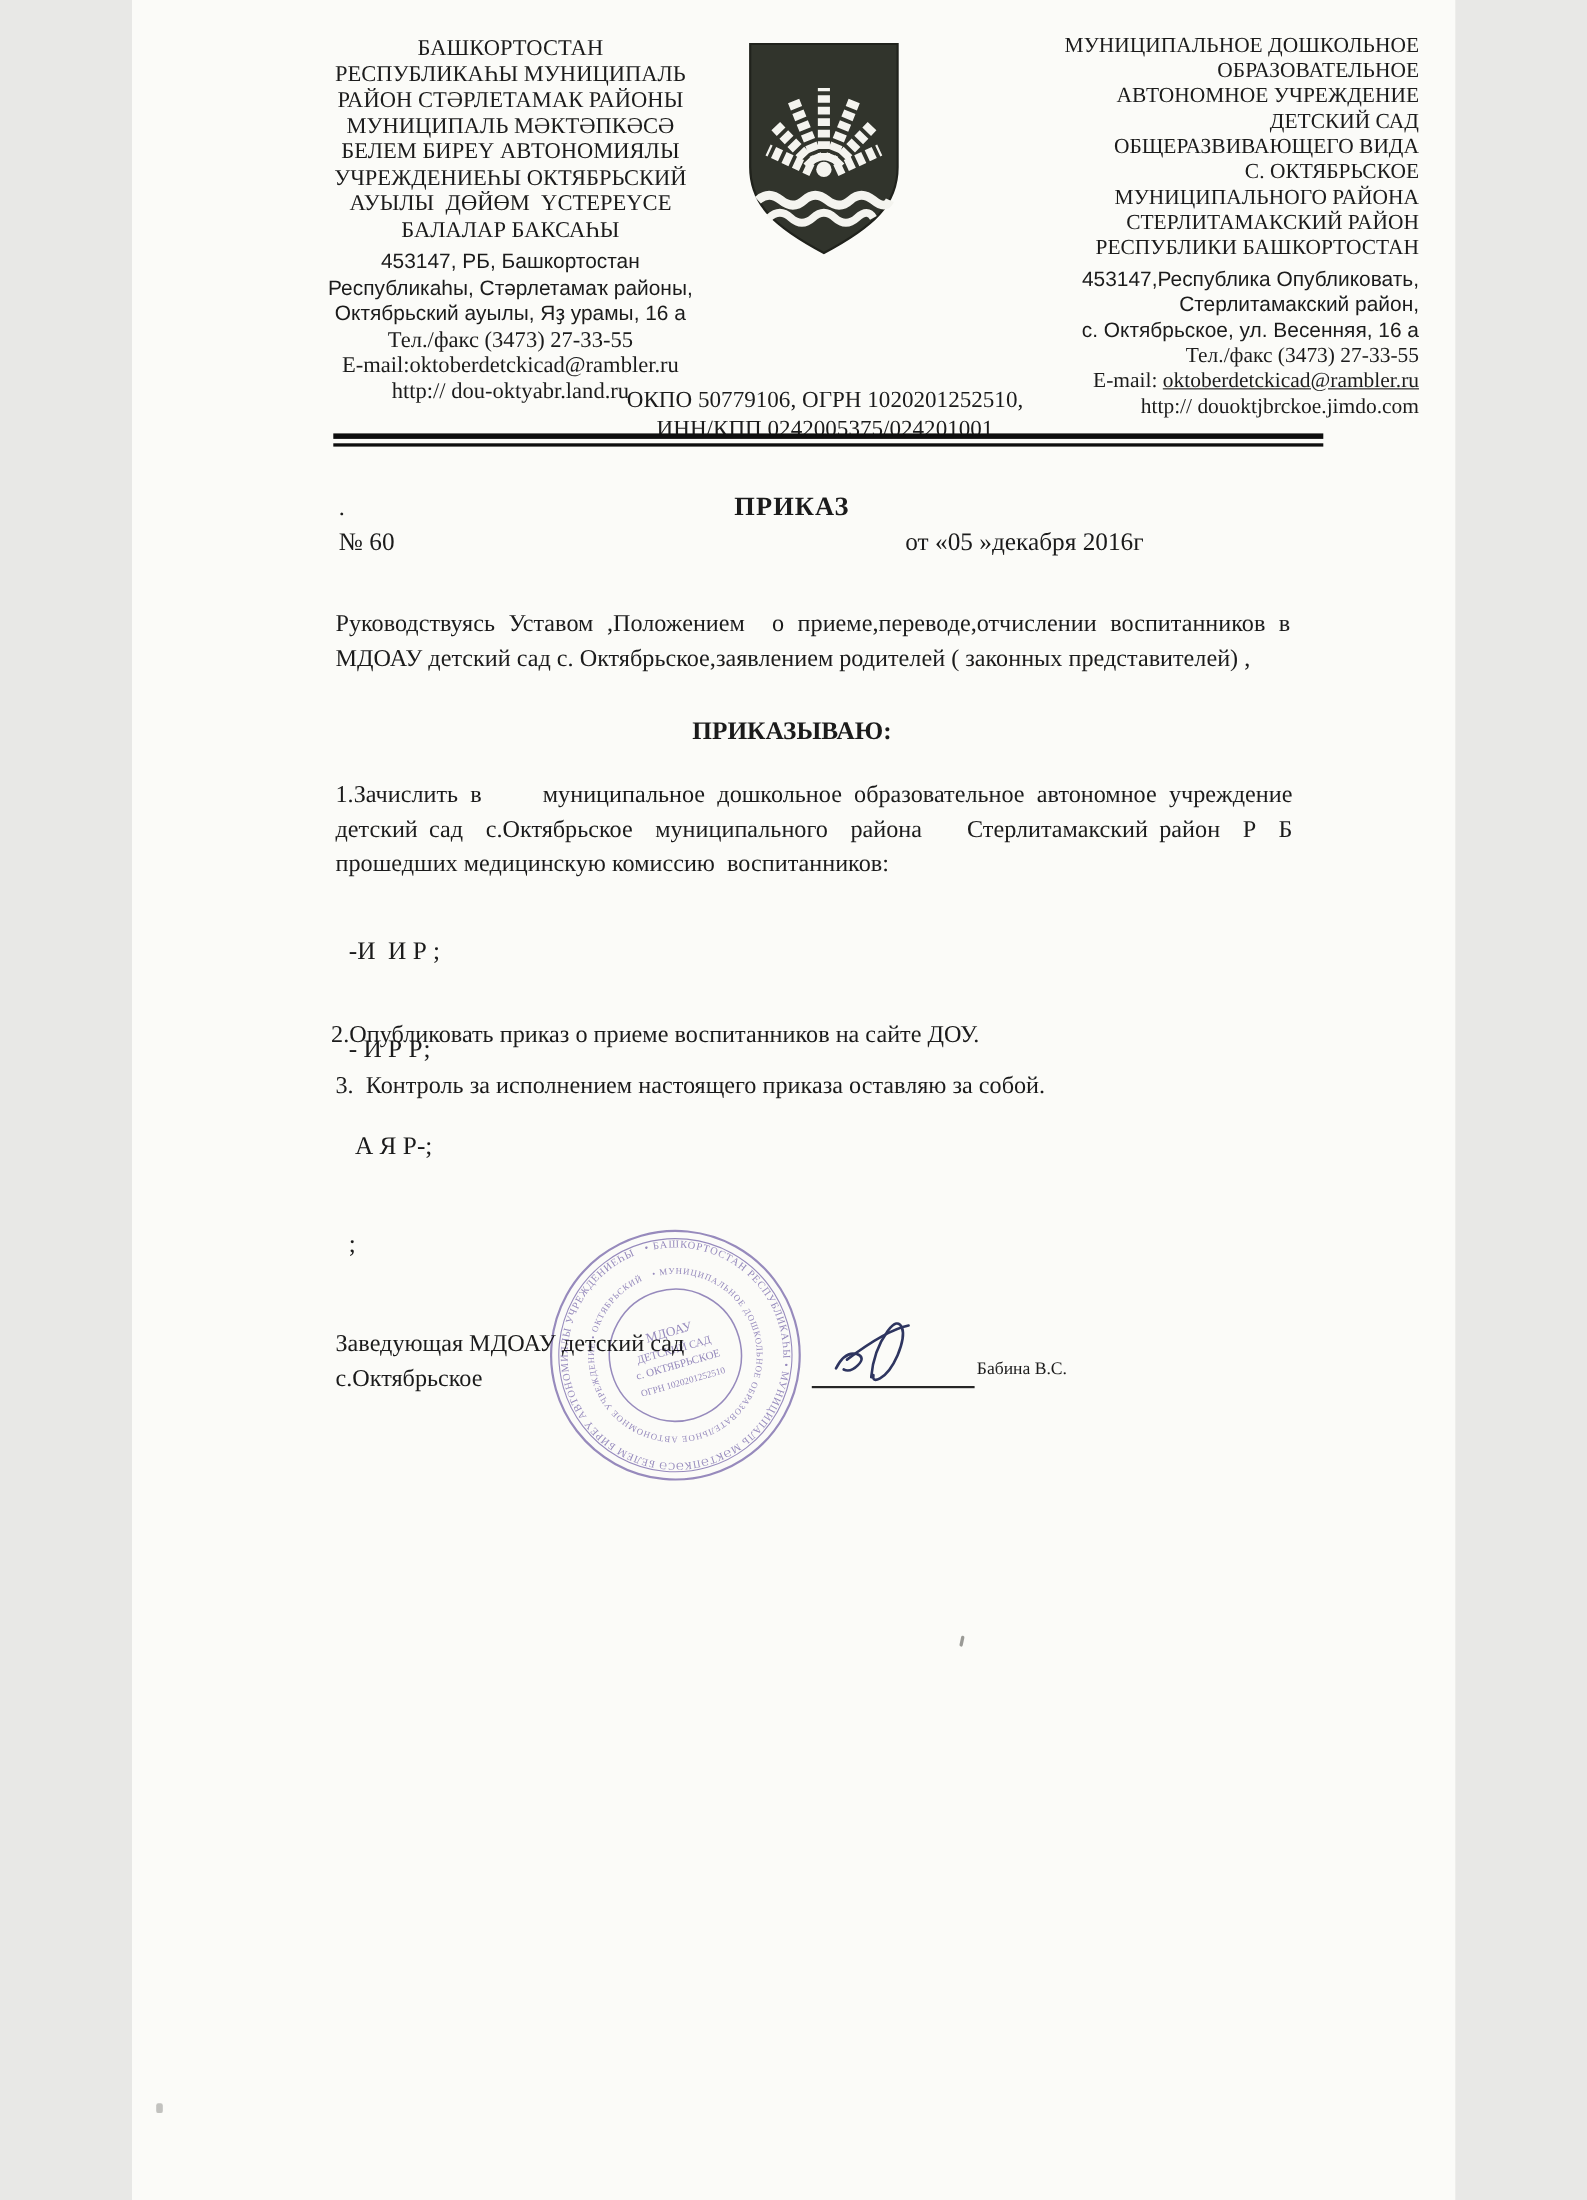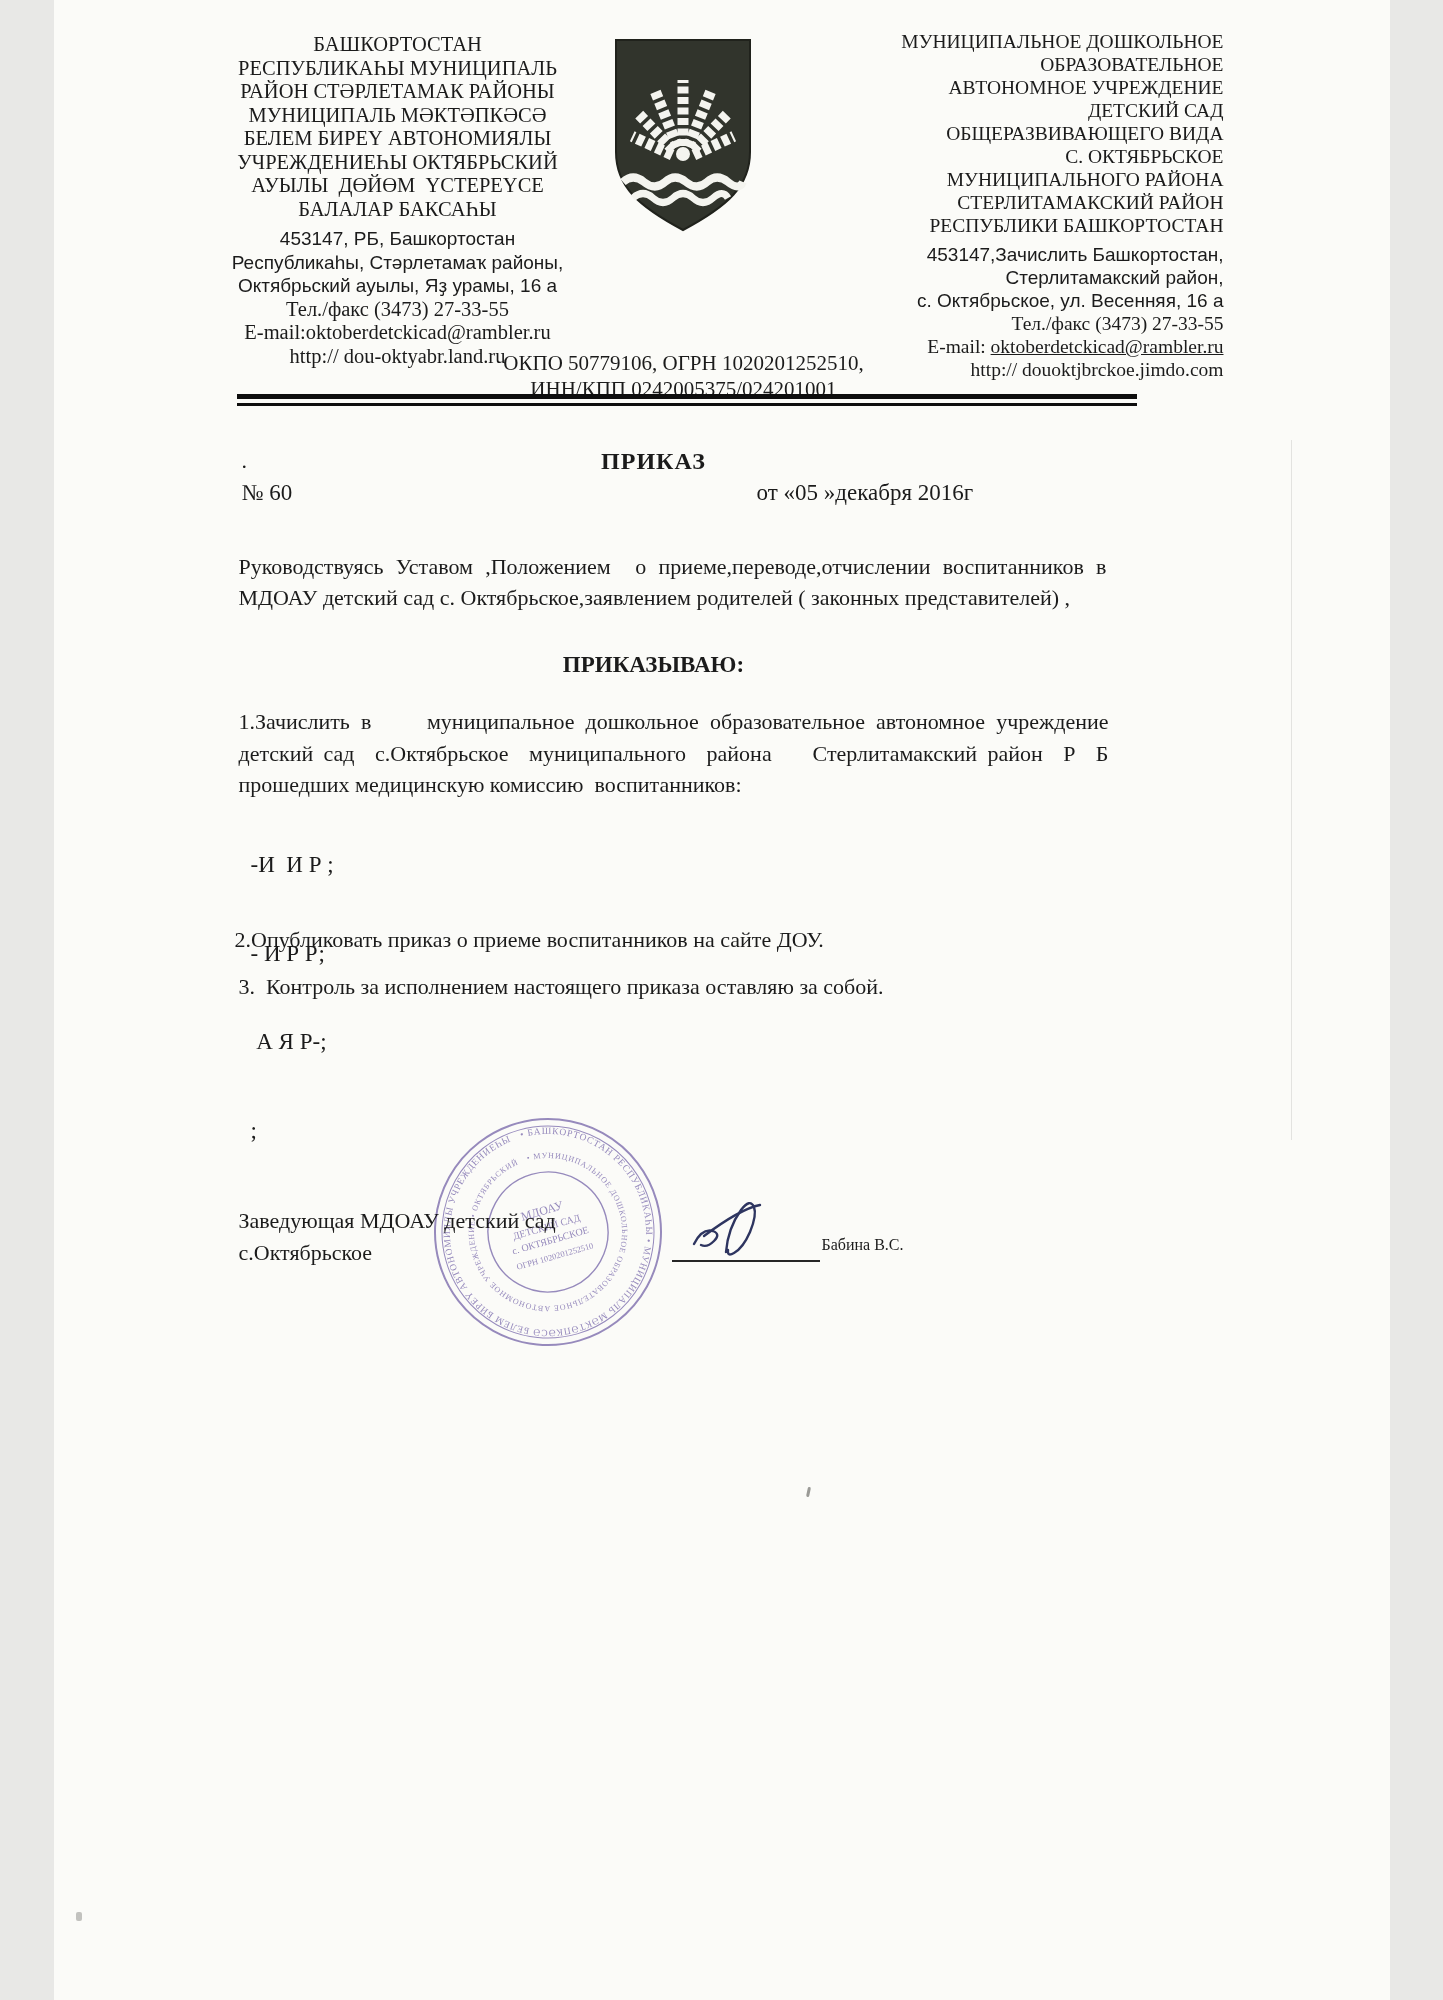--- a/index.html
+++ b/index.html
@@ -1,18 +1,18 @@
 <!DOCTYPE html>
 <html><head>
 <meta charset="utf-8">
 <style>
   html,body{margin:0;padding:0;background:#e8e8e6;}
   .page{
     position:relative;
-    width:1336px;height:2000px;
+    width:1203px;height:2000px;
     margin:0 auto;
     background:#fbfbf8;
     font-family:"Liberation Serif","DejaVu Serif",serif;
     color:#1b1b1b;
     overflow:hidden;
   }
   .sans{font-family:"Liberation Sans","DejaVu Sans",sans-serif;}
   
   .hdr-left{
     position:absolute;left:118px;top:33px;width:452px;
@@ -124,21 +124,21 @@
   <div class="hdr-right">
     <div>МУНИЦИПАЛЬНОЕ ДОШКОЛЬНОЕ</div>
     <div>ОБРАЗОВАТЕЛЬНОЕ</div>
     <div>АВТОНОМНОЕ УЧРЕЖДЕНИЕ</div>
     <div>ДЕТСКИЙ САД</div>
     <div>ОБЩЕРАЗВИВАЮЩЕГО ВИДА</div>
     <div>С. ОКТЯБРЬСКОЕ</div>
     <div>МУНИЦИПАЛЬНОГО РАЙОНА</div>
     <div>СТЕРЛИТАМАКСКИЙ РАЙОН</div>
     <div>РЕСПУБЛИКИ БАШКОРТОСТАН</div>
-    <div class="sans addr-gap">453147,Зачислить Башкортостан,</div>
+    <div class="sans addr-gap">453147,Республика Опубликовать,</div>
     <div class="sans">Стерлитамакский район,</div>
     <div class="sans">с. Октябрьское, ул. Весенняя, 16 а</div>
     <div>Тел./факс (3473) 27-33-55</div>
     <div>
       <span>E-mail: </span><span class="u">oktoberdetckicad@rambler.ru</span>
     </div>
     <div>http:// douoktjbrckoe.jimdo.com</div>
   </div>
 
   <div class="codes">

